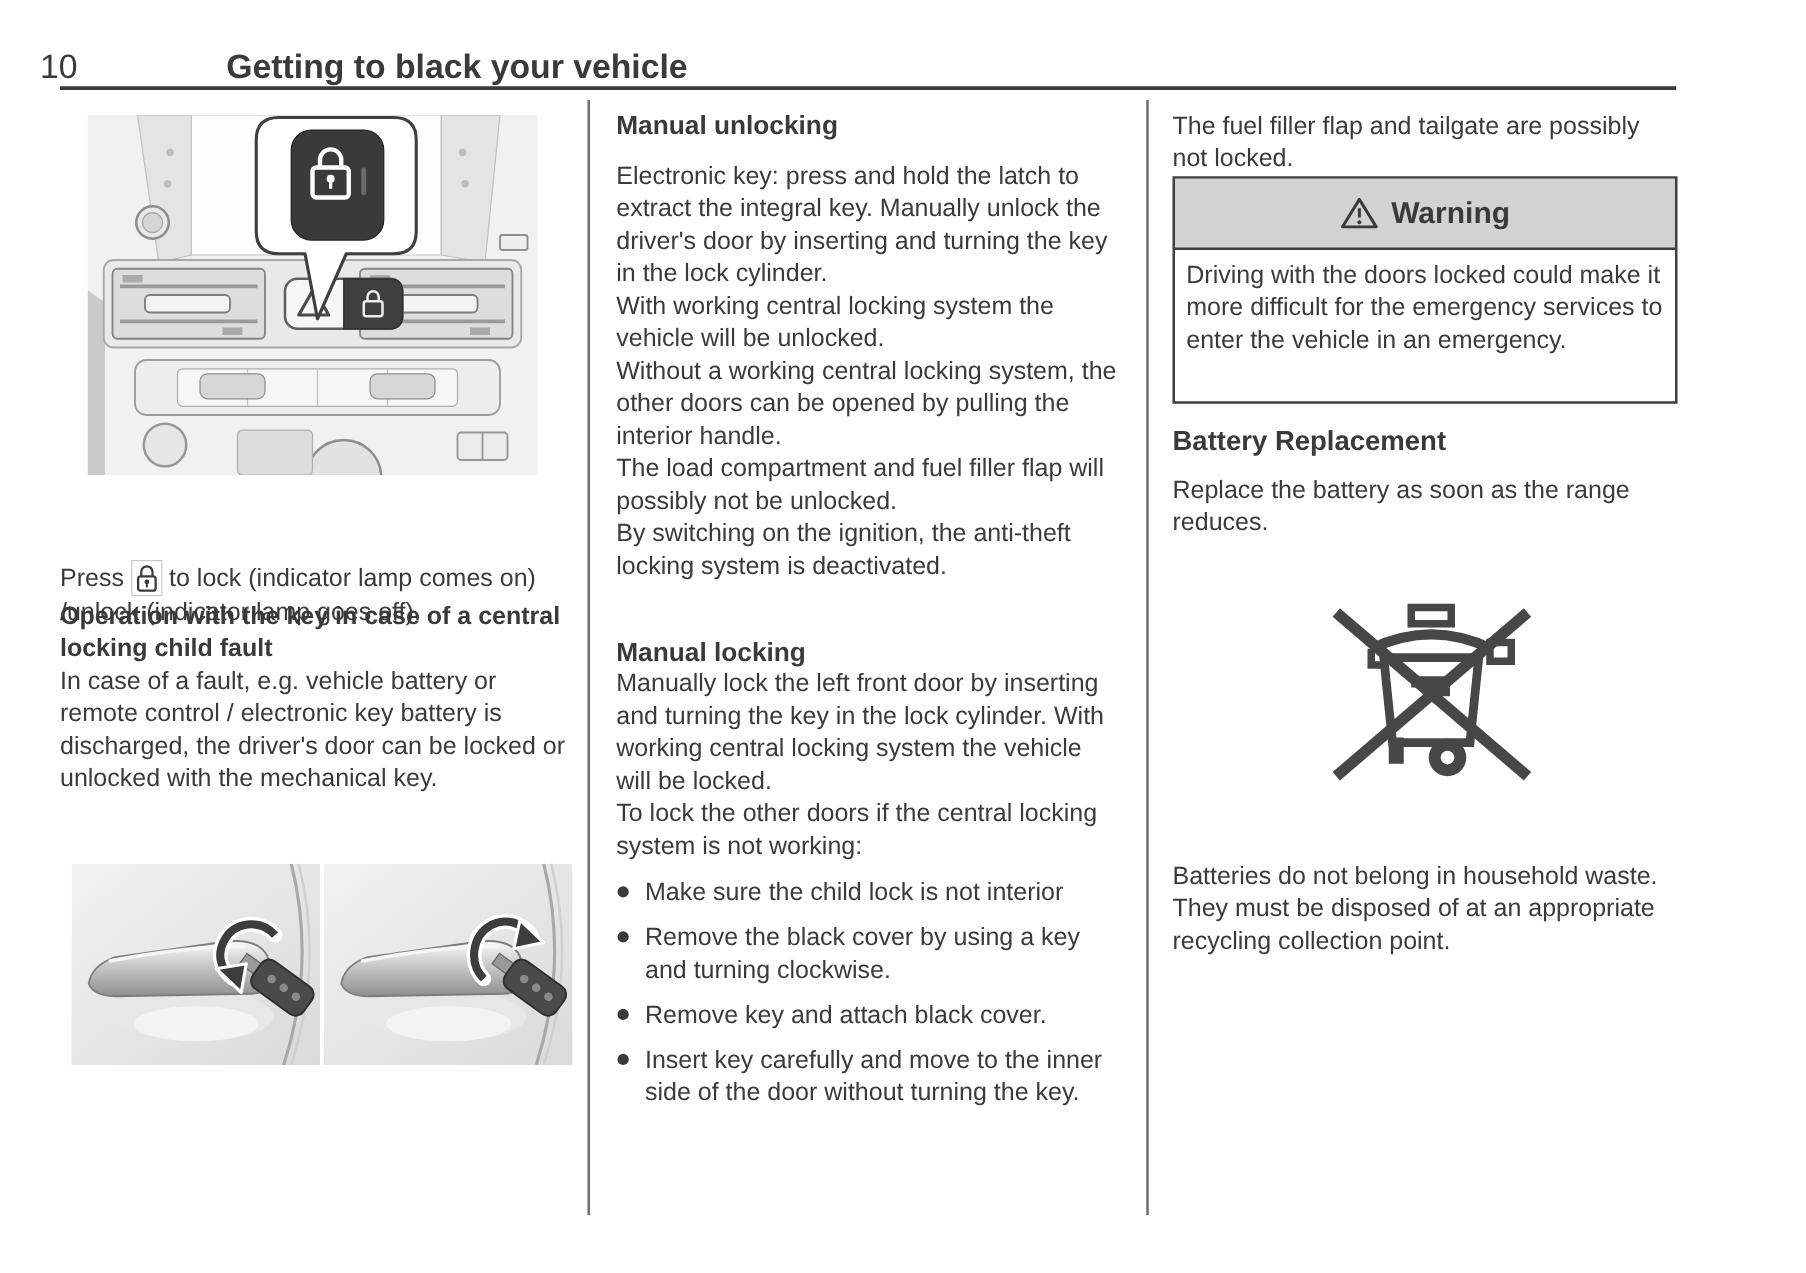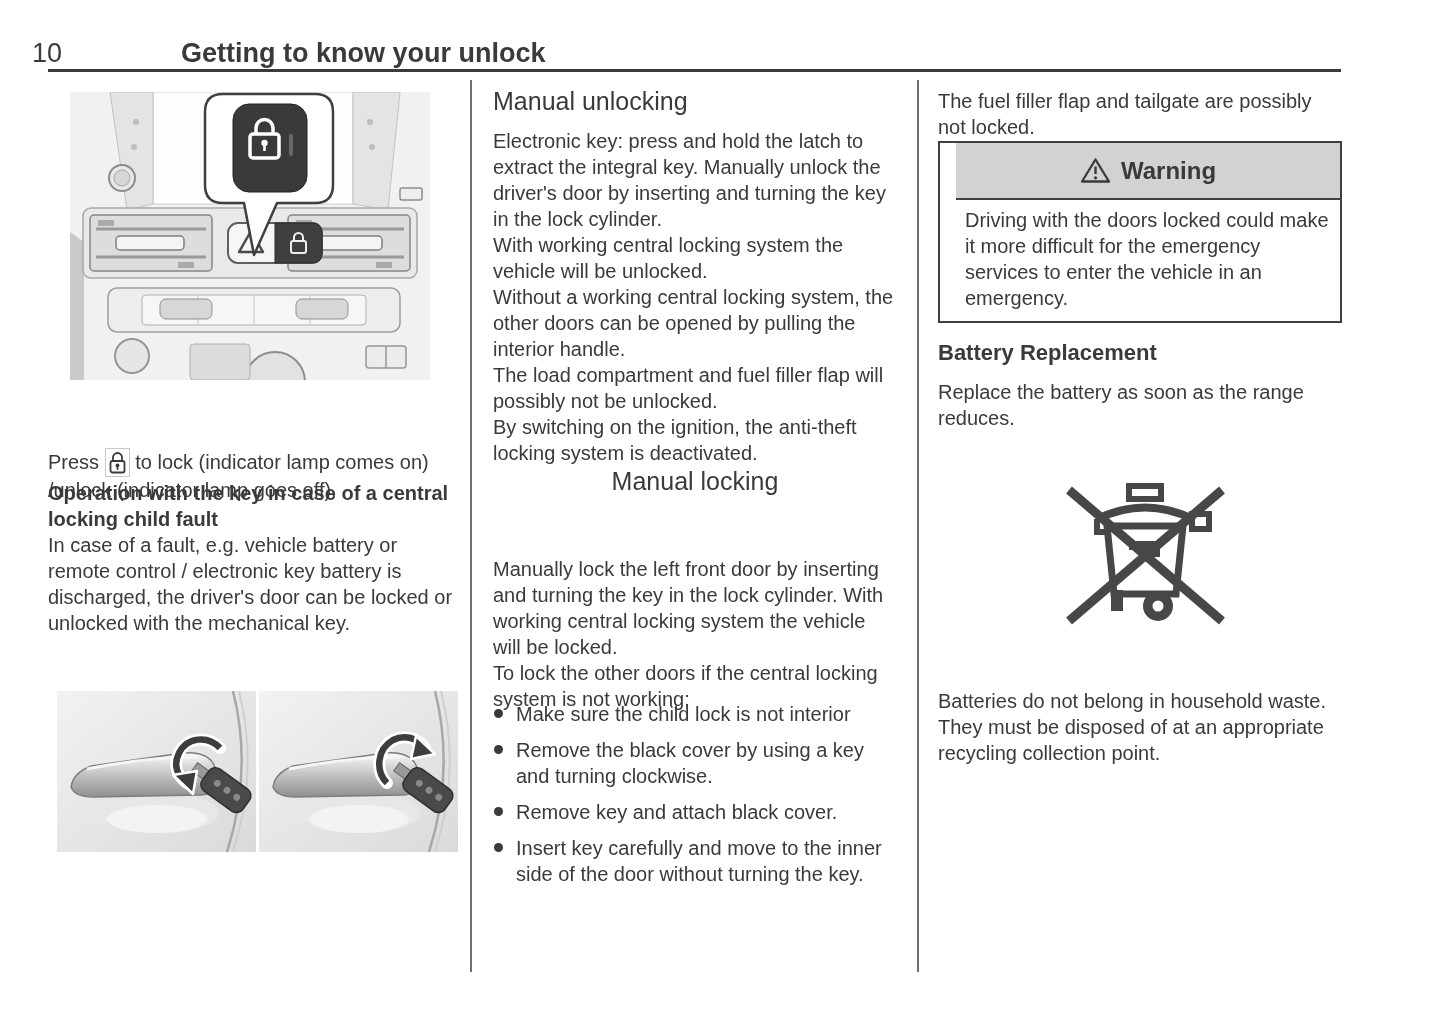--- a/index.html
+++ b/index.html
@@ -18,75 +18,75 @@
   .chapter-title { left: 181px; top: 38px; font-size: 27px; font-weight: 700; }
   .header-rule { left: 48px; top: 69px; width: 1293px; height: 3px; background: #3a3a3a; }
 
   
   .divider { top: 80px; width: 2px; height: 892px; background: #6f6f6f; }
   .divider.d1 { left: 470px; }
   .divider.d2 { left: 917px; }
 
   
   .body-text { font-size: 20px; line-height: 26px; white-space: pre-line; }
-  .subheading { font-size: 25px; line-height: 26px; }
+  .subheading { font-size: 21px; line-height: 26px; font-weight: bold; }
   .section-heading { font-size: 22px; line-height: 32px; font-weight: 700; }
 
   
   .press-para { left: 48px; top: 428px; width: 412px; font-size: 20px; line-height: 26px; margin-top: 20px; }
   .lock-btn-box {
     display: inline-block; width: 25px; height: 29px;
     border: 1px solid #c9c9c9; vertical-align: -7px;
     text-align: center; background: #fff;
   }
   .fault-heading { left: 48px; top: 480px; width: 412px; font-size: 20px; line-height: 26px; font-weight: 700; }
   .fault-body { left: 48px; top: 532px; width: 414px; }
 
   .dash-img { left: 70px; top: 92px; }
   .handles { left: 57px; top: 691px; display: flex; gap: 3px; }
 
   
   .mid { left: 493px; width: 404px; }
   .unlock-heading { top: 88px; }
   .unlock-body { top: 128px; }
-  .lock-heading { top: 468px; text-align: center; }
-  .lock-body { top: 556px; }
+  .lock-heading { top: 510px; }
+  .lock-body { top: 534px; }
   .bullet-list { top: 701px; list-style: none; }
   .bullet-list li {
     position: relative; padding-left: 23px;
     font-size: 20px; line-height: 26px; margin-bottom: 10px;
   }
   .bullet-list li::before {
     content: ""; position: absolute; left: 1px; top: 8px;
     width: 9px; height: 9px; border-radius: 50%; background: #3a3a3a;
   }
 
   
   .right { left: 938px; width: 404px; }
   .intro { top: 88px; }
   .warning-box {
     top: 141px; height: 182px;
-    border: 2px solid #3f3f3f; background: #ffffff; padding-left: 16px;
+    border: 2px solid #3f3f3f; background: #ffffff;
   }
   .warning-header {
     height: 57px; background: #d2d2d2; border-bottom: 2px solid #3f3f3f;
     display: flex; align-items: center; justify-content: center; gap: 10px;
   }
   .warning-title { font-size: 24px; font-weight: 700; color: #3a3a3a; }
   .warning-body { padding: 7px 9px 0 9px; }
   .battery-heading { top: 337px; }
   .battery-body { top: 379px; }
   .weee { top: 478px; left: 1055px; }
   .disposal { top: 688px; }
 </style>
 </head>
 <body>
 
 <div class="abs page-number">10</div>
-<div class="abs chapter-title">Getting to know your unlock</div>
+<div class="abs chapter-title">Getting to black your vehicle</div>
 <div class="abs header-rule"></div>
 
 <div class="abs divider d1"></div>
 <div class="abs divider d2"></div>
 
 <svg class="abs dash-img" width="360" height="288" viewBox="0 0 360 288">
   <rect x="0" y="0" width="360" height="288" fill="#f1f1f1"></rect>
   <path d="M0,140 L14,150 L14,288 L0,288 Z" fill="#c9c9c9"></path>
 
   <rect x="83" y="0" width="200" height="112" fill="#fdfdfd" stroke="#cfcfcf"></rect>

